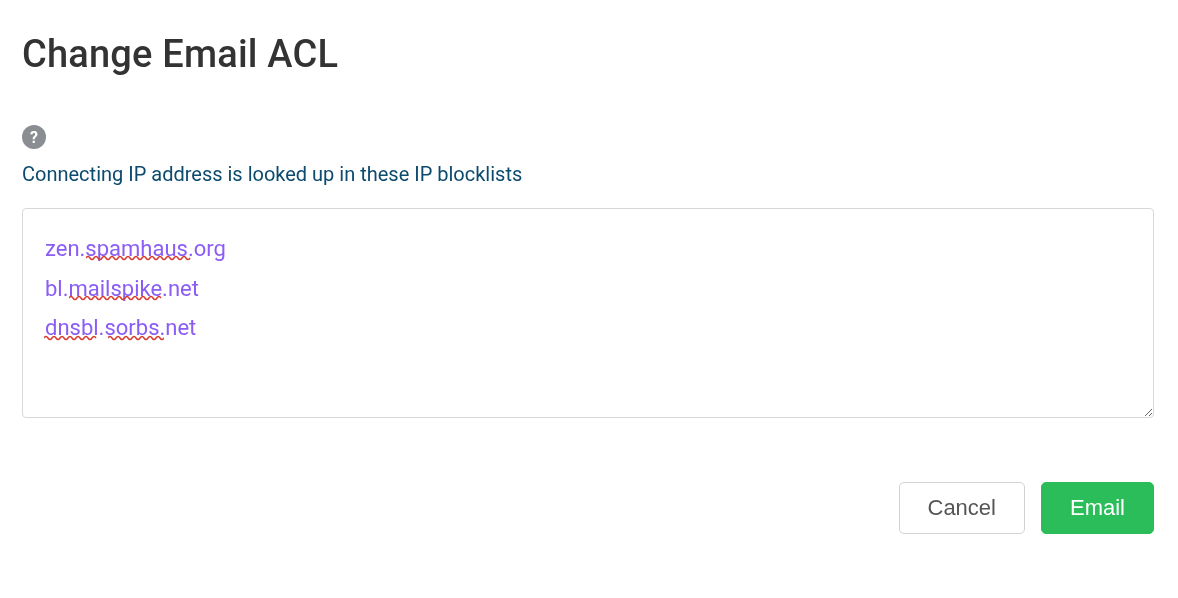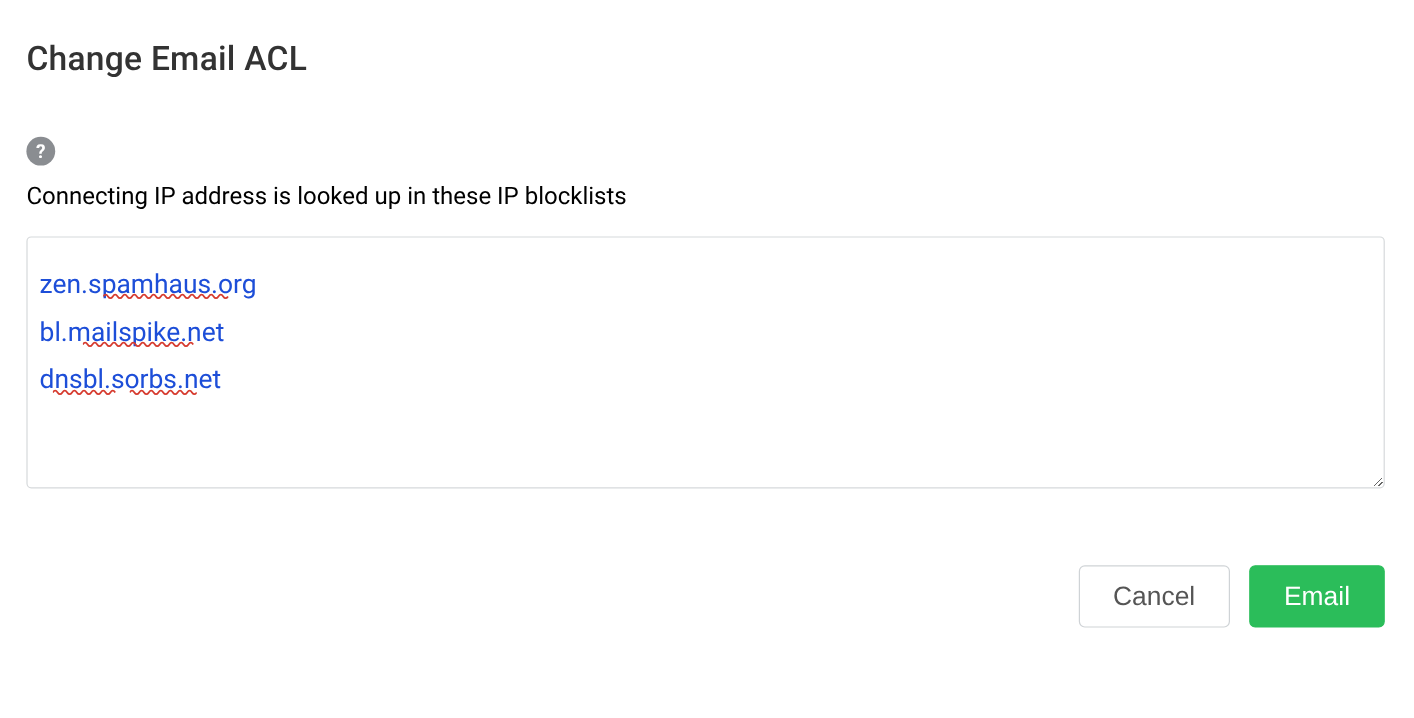--- a/index.html
+++ b/index.html
@@ -8,21 +8,21 @@
     padding: 0;
     font-family: -apple-system, BlinkMacSystemFont, "Segoe UI", Roboto, "Helvetica Neue", Arial, sans-serif;
     color: #3a3f44;
     background: #fff;
   }
   .container {
     width: 1178px;
     padding: 22px 22px 22px 22px;
   }
   .page-title {
-    font-size: 28px;
+    font-size: 38px;
     font-weight: 500;
     color: #333;
     margin: 10px 0 52px 0;
     letter-spacing: 0.2px;
   }
   .section-header {
     display: flex;
     align-items: center;
     gap: 8px;
     margin-bottom: 10px;
@@ -44,38 +44,38 @@
     justify-content: center;
     font-size: 16px;
     font-weight: 700;
     cursor: help;
     user-select: none;
     position: relative;
     top: -3px;
   }
   .section-desc {
     font-size: 20px;
-    color: #000000;
+    color: #0c4a6e;
     margin: 0 0 22px 0;
     font-weight: 400;
   }
   .textarea-wrap {
     position: relative;
     width: 1132px;
   }
   textarea.zones {
     width: 100%;
     height: 210px;
     border: 1px solid #d6d9db;
     border-radius: 4px;
-    padding: 20px 10px;
+    padding: 20px 22px;
     font-family: inherit;
     font-size: 22px;
     line-height: 1.8;
-    color: #1d4ed8;
+    color: #8b5cf6;
     resize: both;
     overflow: auto;
     background: #fff;
   }
   
   .spell-underline {
     position: absolute;
     pointer-events: none;
   }
   .spell-underline svg {

